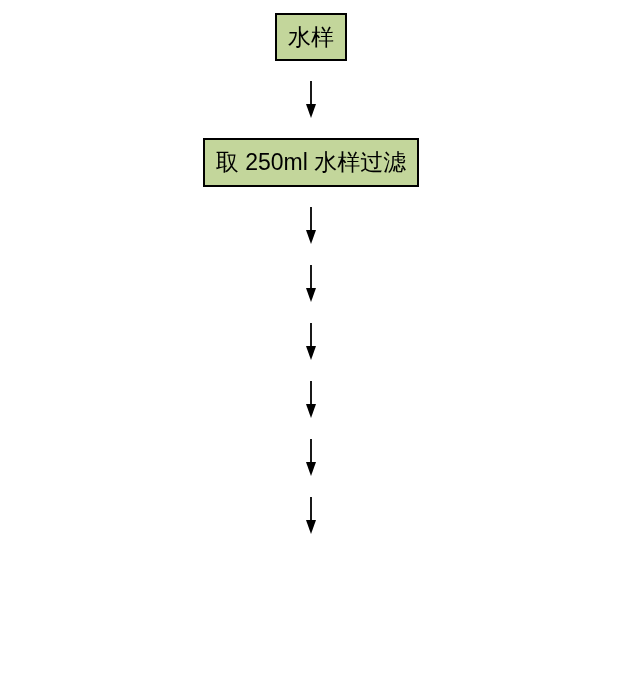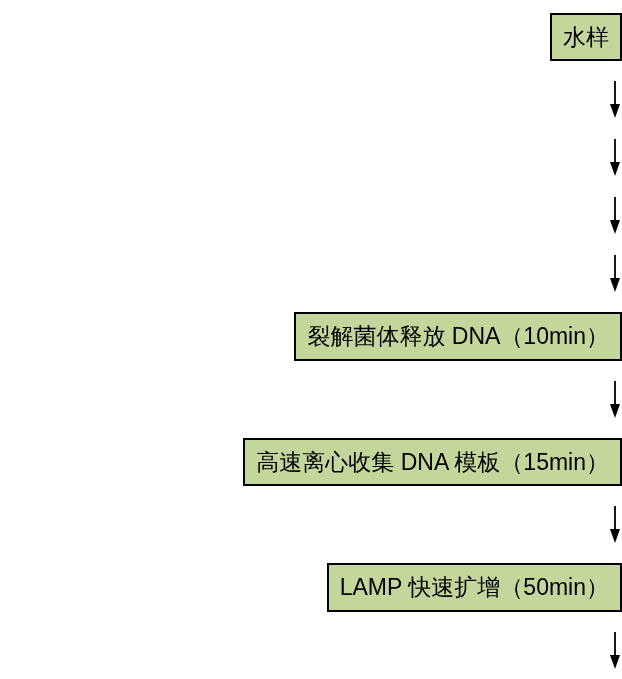--- a/index.html
+++ b/index.html
@@ -13,21 +13,21 @@
     height: 679px;
     overflow: hidden;
   }
   .flow {
     box-sizing: border-box;
     width: 622px;
     height: 679px;
     padding-top: 13px;
     display: flex;
     flex-direction: column;
-    align-items: flex-end;
+    align-items: center;
     gap: 19px;
   }
   .flow-box {
     box-sizing: border-box;
     background: #c3d69b;
     border: 2px solid #000000;
     color: #000000;
     font-size: 23px;
     line-height: 1.15;
     padding: 9px 11px;
@@ -48,59 +48,53 @@
 
   <div class="flow-box">
     <span>水样</span>
   </div>
 
   <svg class="flow-arrow" width="14" height="37" viewBox="0 0 14 37">
     <line x1="7" y1="0" x2="7" y2="24" stroke="#000000" stroke-width="1.8"></line>
     <polygon points="2,23 12,23 7,37" fill="#000000"></polygon>
   </svg>
 
+  <div class="flow-box">
+    <span>取 250ml 水样过滤</span>
+  </div>
 
   <svg class="flow-arrow" width="14" height="37" viewBox="0 0 14 37">
     <line x1="7" y1="0" x2="7" y2="24" stroke="#000000" stroke-width="1.8"></line>
     <polygon points="2,23 12,23 7,37" fill="#000000"></polygon>
   </svg>
 
 
   <svg class="flow-arrow" width="14" height="37" viewBox="0 0 14 37">
     <line x1="7" y1="0" x2="7" y2="24" stroke="#000000" stroke-width="1.8"></line>
     <polygon points="2,23 12,23 7,37" fill="#000000"></polygon>
   </svg>
 
 
   <svg class="flow-arrow" width="14" height="37" viewBox="0 0 14 37">
     <line x1="7" y1="0" x2="7" y2="24" stroke="#000000" stroke-width="1.8"></line>
     <polygon points="2,23 12,23 7,37" fill="#000000"></polygon>
   </svg>
 
-  <div class="flow-box">
-    <span>裂解菌体释放 DNA（10min）</span>
-  </div>
 
   <svg class="flow-arrow" width="14" height="37" viewBox="0 0 14 37">
     <line x1="7" y1="0" x2="7" y2="24" stroke="#000000" stroke-width="1.8"></line>
     <polygon points="2,23 12,23 7,37" fill="#000000"></polygon>
   </svg>
 
-  <div class="flow-box">
-    <span>高速离心收集 DNA 模板（15min）</span>
-  </div>
 
   <svg class="flow-arrow" width="14" height="37" viewBox="0 0 14 37">
     <line x1="7" y1="0" x2="7" y2="24" stroke="#000000" stroke-width="1.8"></line>
     <polygon points="2,23 12,23 7,37" fill="#000000"></polygon>
   </svg>
 
-  <div class="flow-box">
-    <span>LAMP 快速扩增（50min）</span>
-  </div>
 
   <svg class="flow-arrow" width="14" height="37" viewBox="0 0 14 37">
     <line x1="7" y1="0" x2="7" y2="24" stroke="#000000" stroke-width="1.8"></line>
     <polygon points="2,23 12,23 7,37" fill="#000000"></polygon>
   </svg>
 
 
 </div>
 
 </body></html>

